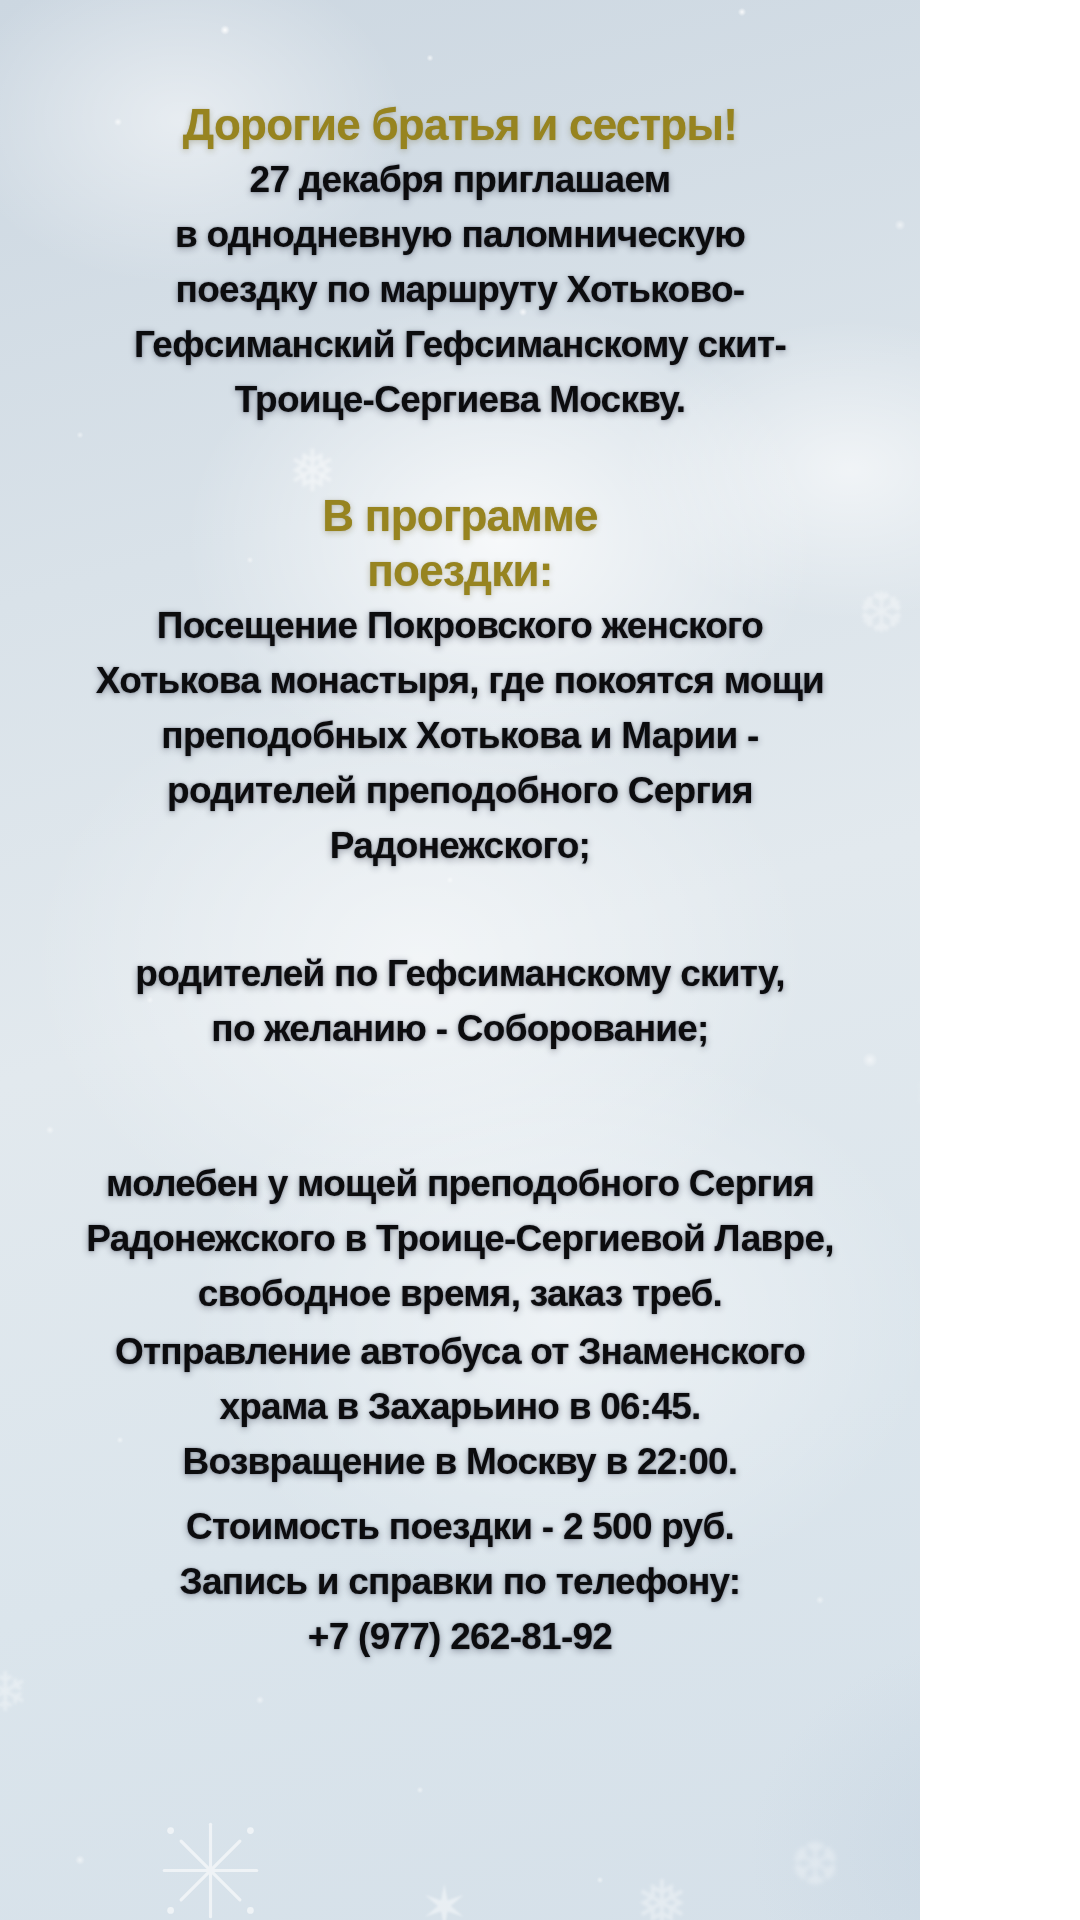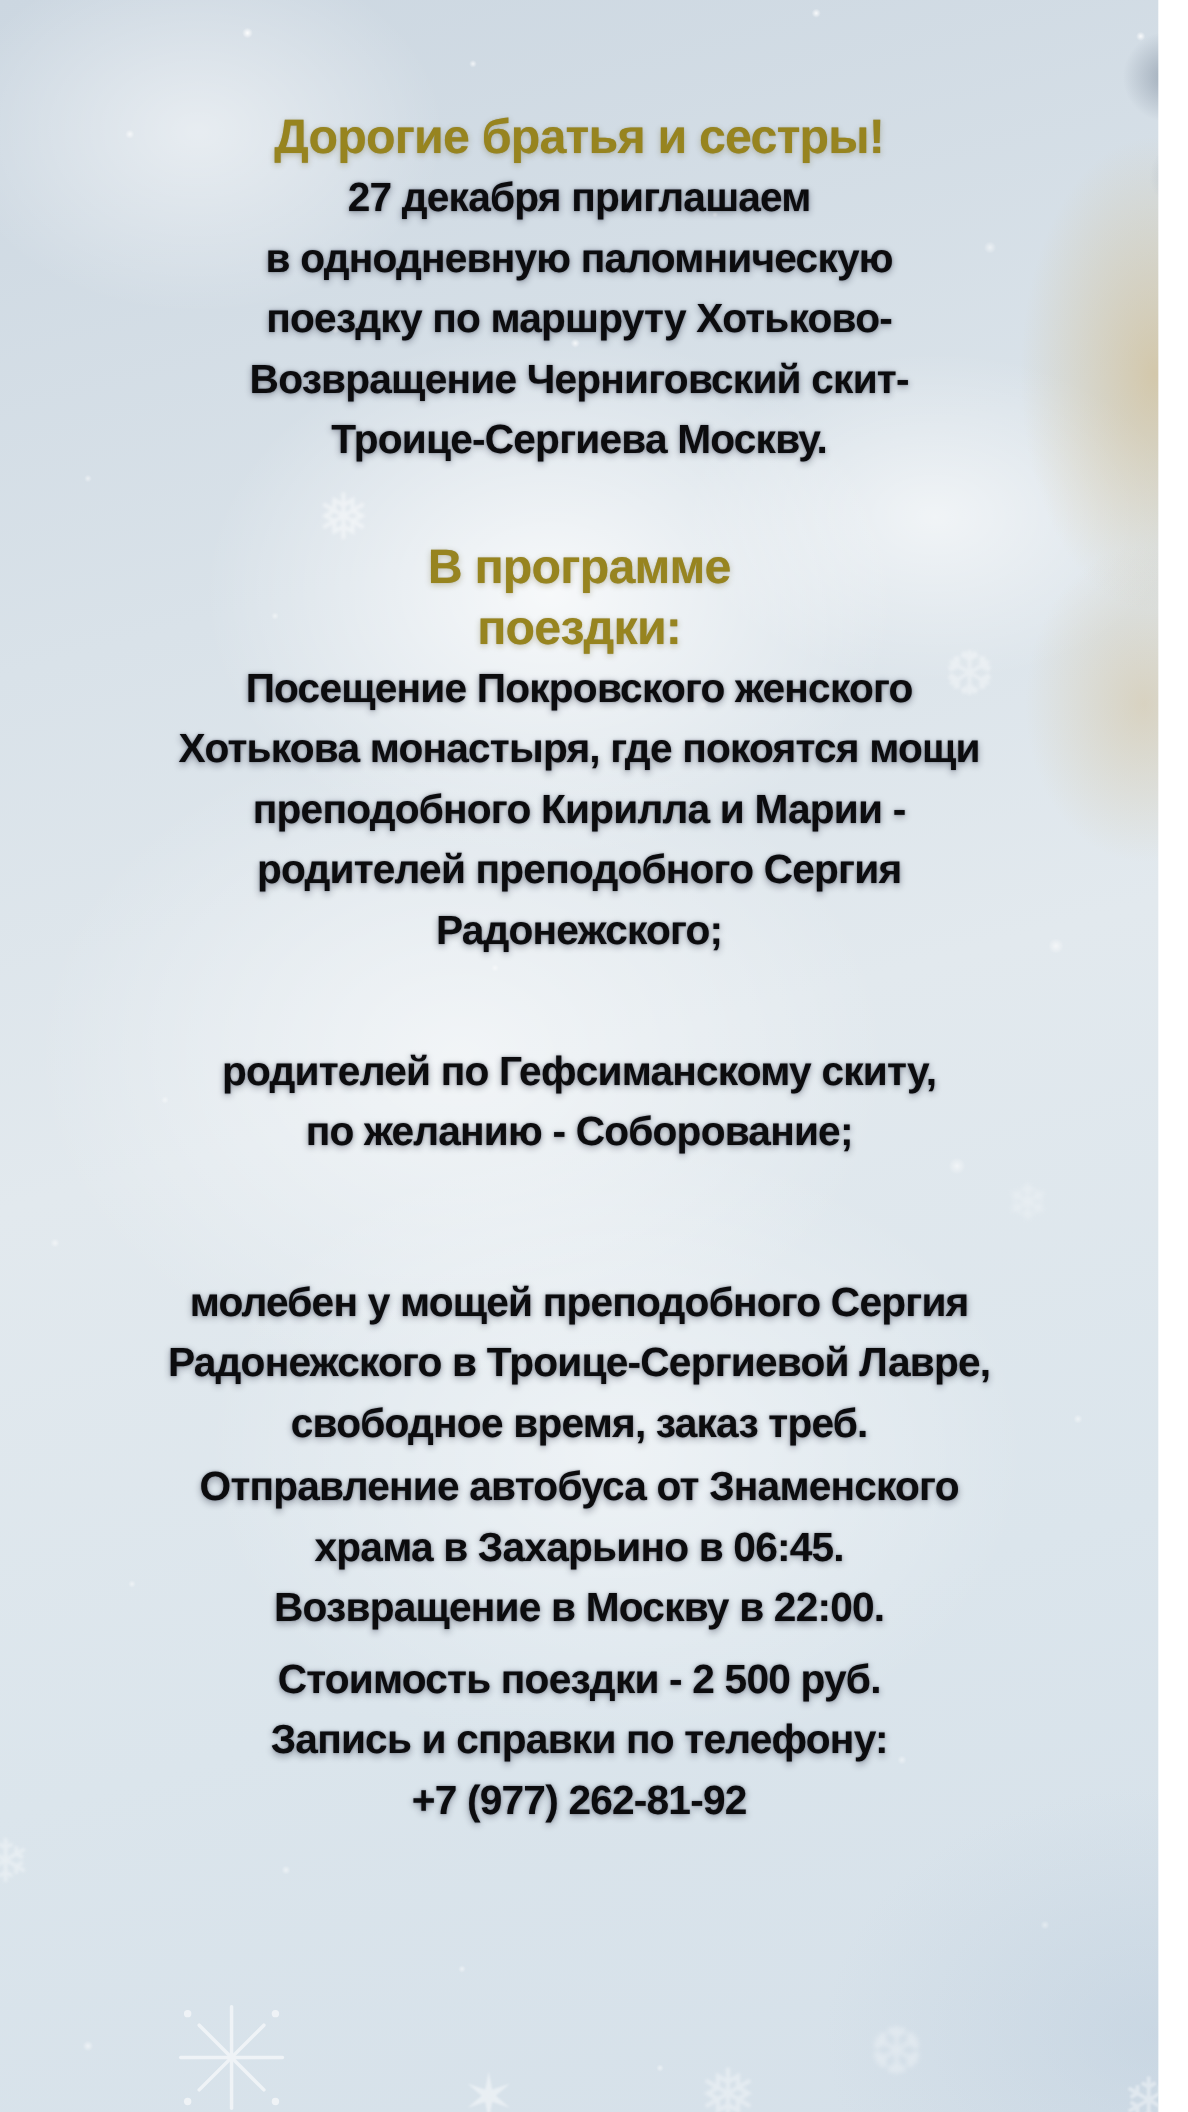--- a/index.html
+++ b/index.html
@@ -3,21 +3,21 @@
 <meta charset="utf-8">
 <style>
   html, body { margin: 0; padding: 0; }
   body {
     width: 1080px; height: 1920px;
     font-family: "Liberation Sans", "DejaVu Sans", sans-serif;
     overflow: hidden;
   }
   .canvas {
     position: relative;
-    width: 1053px; height: 1920px;
+    width: 920px; height: 1920px;
     overflow: hidden;
     
     background:
       radial-gradient(7px circle at 225px 30px,  rgba(255,255,255,.95), transparent 70%),
       radial-gradient(5px circle at 430px 58px,  rgba(255,255,255,.7),  transparent 70%),
       radial-gradient(6px circle at 742px 12px,  rgba(255,255,255,.85), transparent 70%),
       radial-gradient(6px circle at 1037px 33px, rgba(255,255,255,.85), transparent 70%),
       radial-gradient(6px circle at 118px 122px, rgba(255,255,255,.7),  transparent 70%),
       radial-gradient(5px circle at 305px 300px, rgba(255,255,255,.6),  transparent 70%),
       radial-gradient(6px circle at 523px 312px, rgba(255,255,255,.75), transparent 70%),
@@ -116,33 +116,33 @@
   </svg>
 
   <div class="text-stack">
 
     <p class="line gold greeting">Дорогие братья и сестры!</p>
 
     <div>
       <p class="line">27 декабря приглашаем</p>
       <p class="line">в однодневную паломническую</p>
       <p class="line">поездку по маршруту Хотьково-</p>
-      <p class="line">Возвращение Черниговский скит-</p>
+      <p class="line">Гефсиманский Гефсиманскому скит-</p>
       <p class="line">Троице-Сергиева Москву.</p>
     </div>
 
     <div class="program-title">
       <p class="line gold">В программе</p>
       <p class="line gold">поездки:</p>
     </div>
 
     <div>
       <p class="line">Посещение Покровского женского</p>
       <p class="line">Хотькова монастыря, где покоятся мощи</p>
-      <p class="line">преподобного Кирилла и Марии -</p>
+      <p class="line">преподобных Хотькова и Марии -</p>
       <p class="line">родителей преподобного Сергия</p>
       <p class="line">Радонежского;</p>
     </div>
 
     <div class="item2">
       <p class="line">родителей по Гефсиманскому скиту,</p>
       <p class="line">по желанию - Соборование;</p>
     </div>
 
     <div class="item3">

